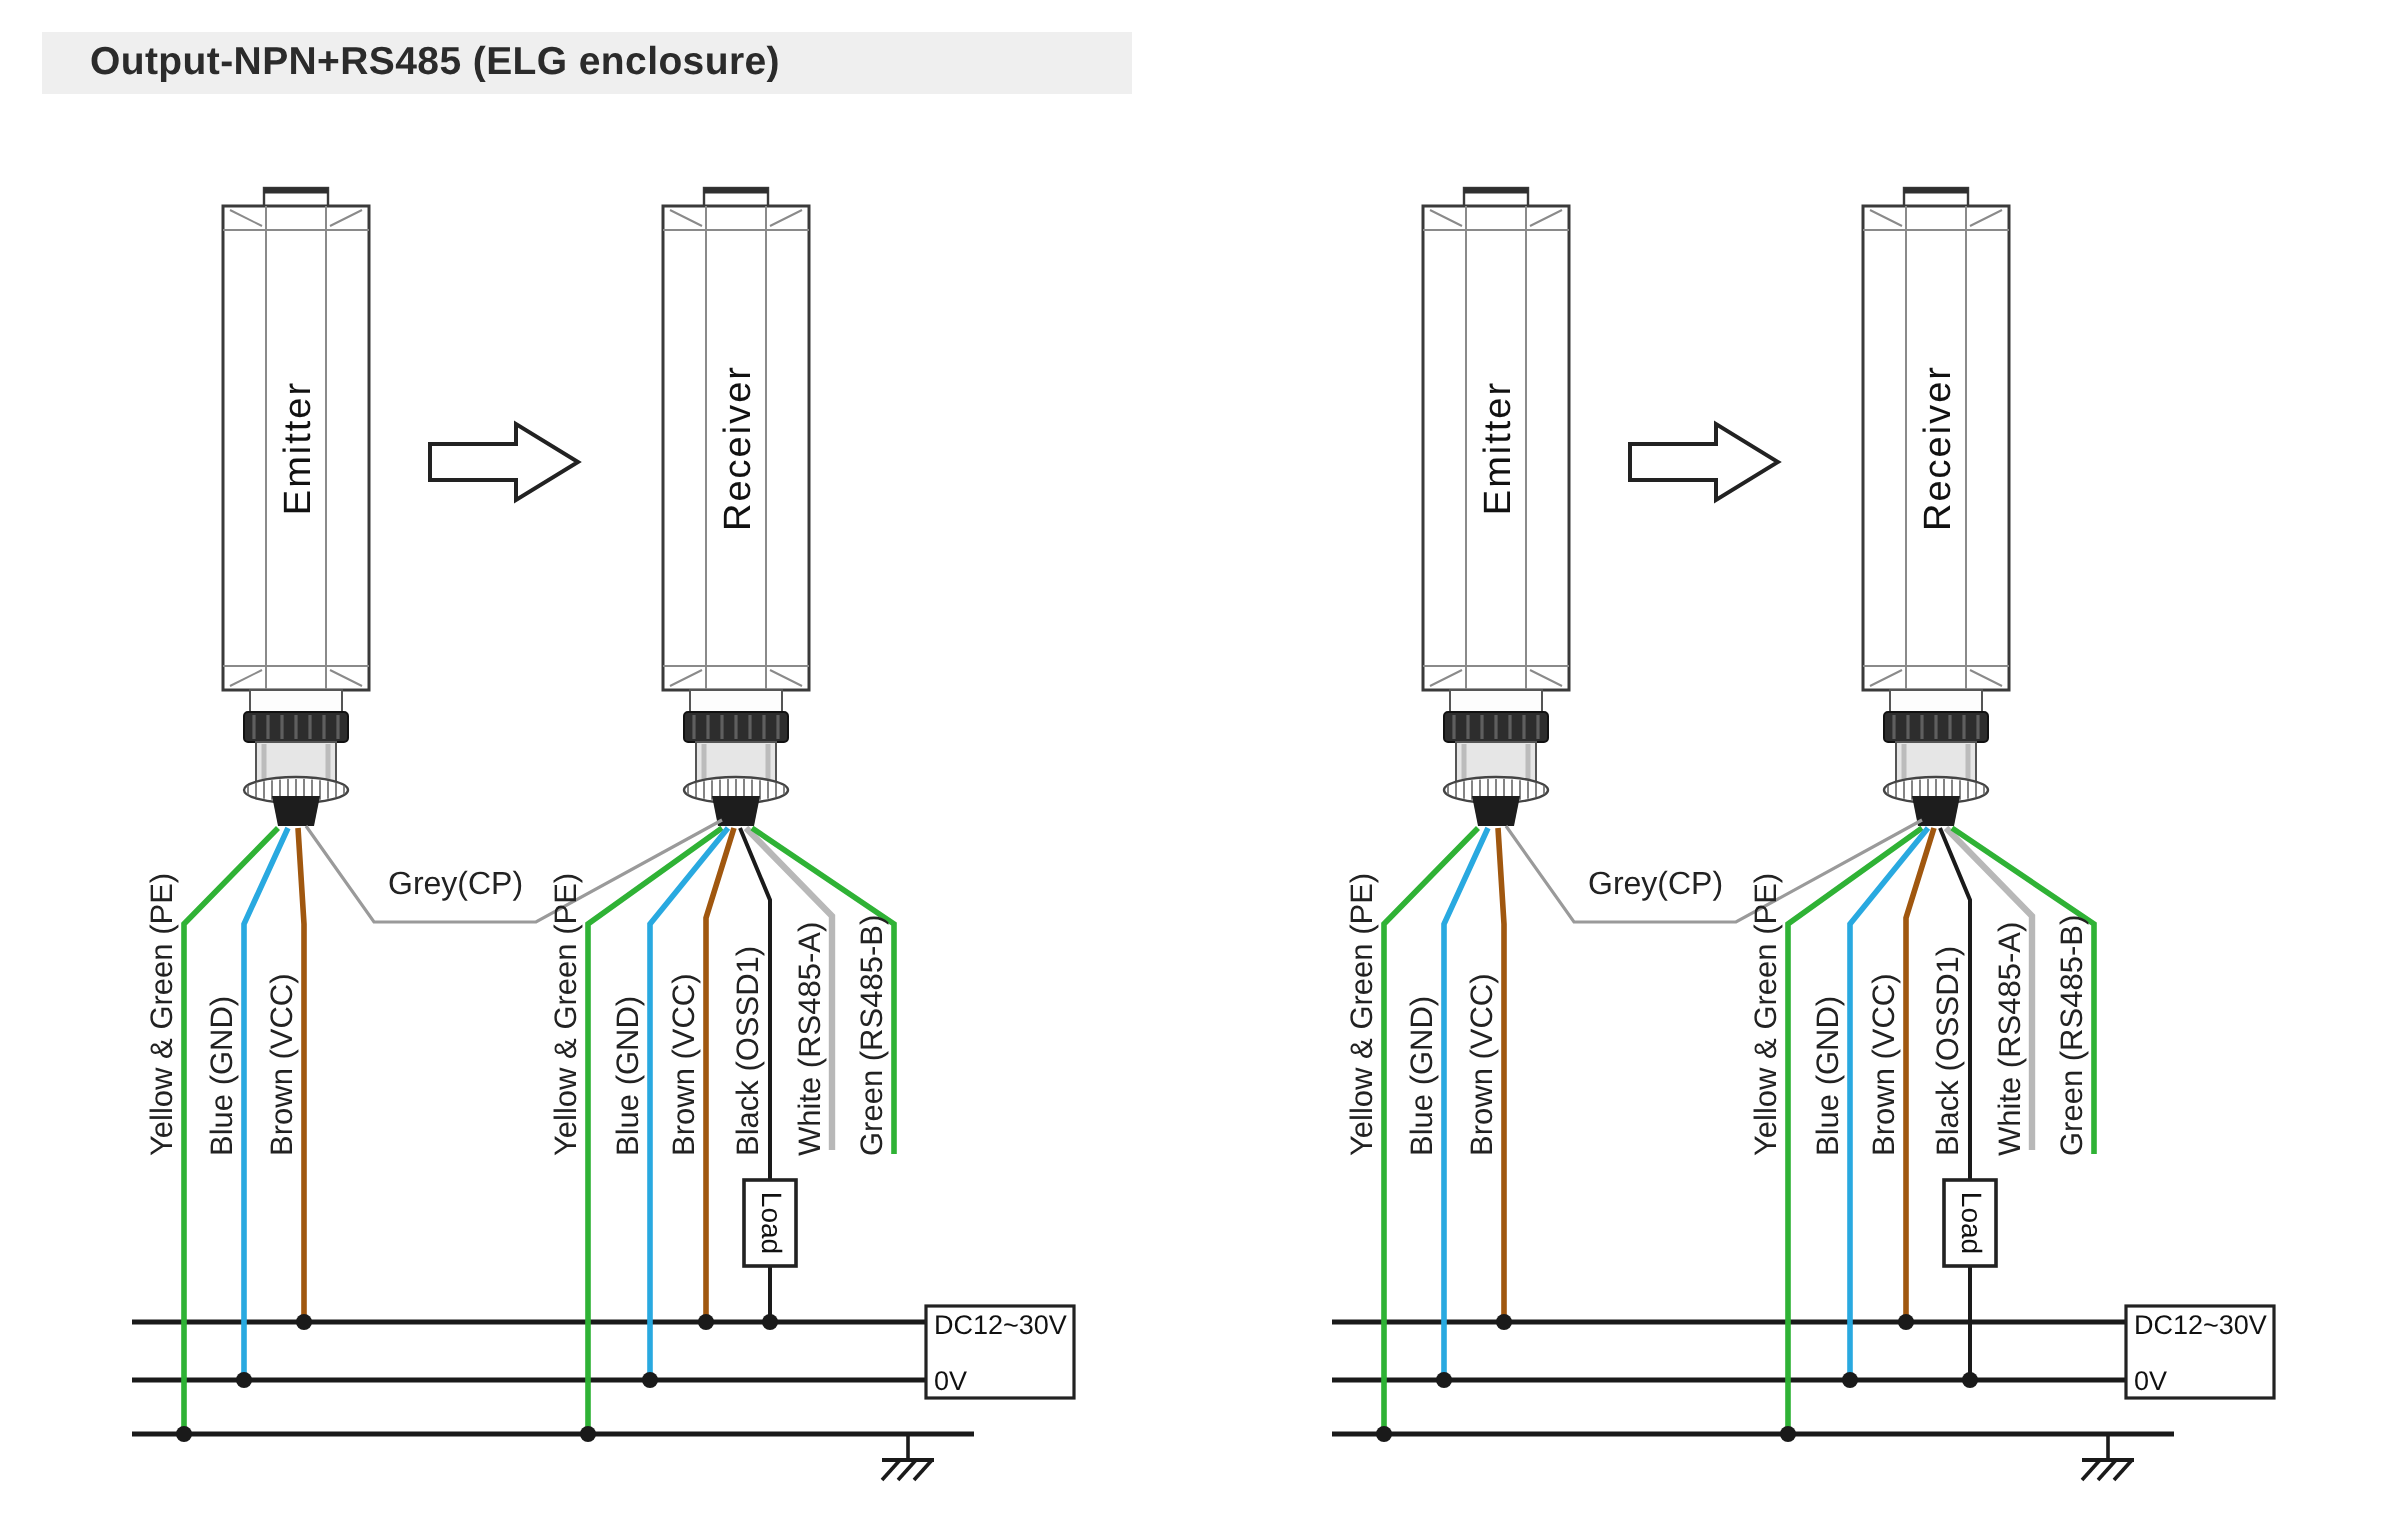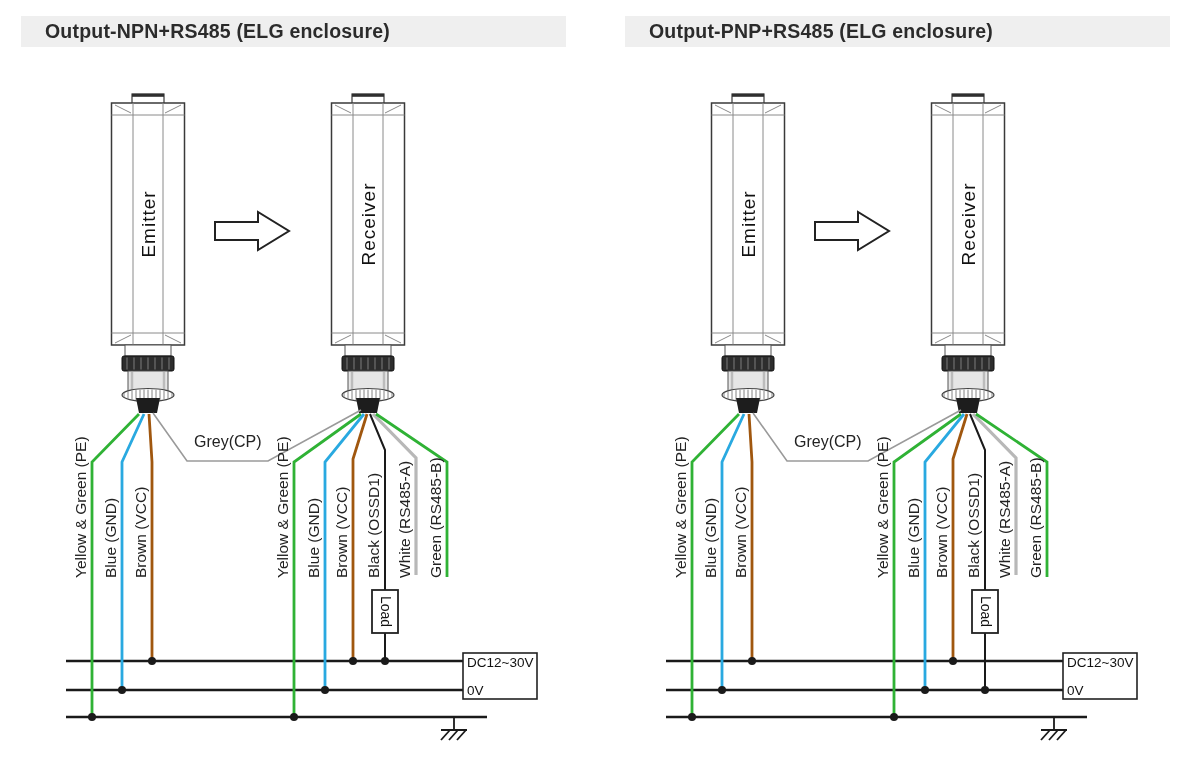--- a/index.html
+++ b/index.html
@@ -152,23 +152,20 @@
         <text transform="translate(146 578) rotate(-90)" font-size="15.5" fill="#222">Brown (VCC)</text>
         <text transform="translate(288 578) rotate(-90)" font-size="15.5" fill="#222">Yellow &amp; Green (PE)</text>
         <text transform="translate(319 578) rotate(-90)" font-size="15.5" fill="#222">Blue (GND)</text>
         <text transform="translate(347 578) rotate(-90)" font-size="15.5" fill="#222">Brown (VCC)</text>
         <text transform="translate(379 578) rotate(-90)" font-size="15.5" fill="#222">Black (OSSD1)</text>
         <text transform="translate(410 578) rotate(-90)" font-size="15.5" fill="#222">White (RS485-A)</text>
         <text transform="translate(441 578) rotate(-90)" font-size="15.5" fill="#222">Green (RS485-B)</text>
       </svg>
   </section>
   <section class="panel panel-right" style="left:600px">
-    <div class="titlebar">
-      <span>Output-PNP+RS485 (ELG enclosure)</span>
-    </div>
     <svg class="diagram" viewBox="0 0 600 765">
         <g>
           <line x1="66" y1="661" x2="463" y2="661" stroke="#1a1a1a" stroke-width="2.4"></line>
           <line x1="66" y1="690" x2="463" y2="690" stroke="#1a1a1a" stroke-width="2.4"></line>
           <line x1="66" y1="717" x2="487" y2="717" stroke="#1a1a1a" stroke-width="2.6"></line>
         </g>
         <g>
           <rect x="132" y="94" width="32" height="10" fill="#fff" stroke="#3a3a3a" stroke-width="1.2"></rect>
           <line x1="132" y1="95.3" x2="164" y2="95.3" stroke="#2f2f2f" stroke-width="3"></line>
           <rect x="111.5" y="103" width="73" height="242" fill="#fff" stroke="#3a3a3a" stroke-width="1.5"></rect>

